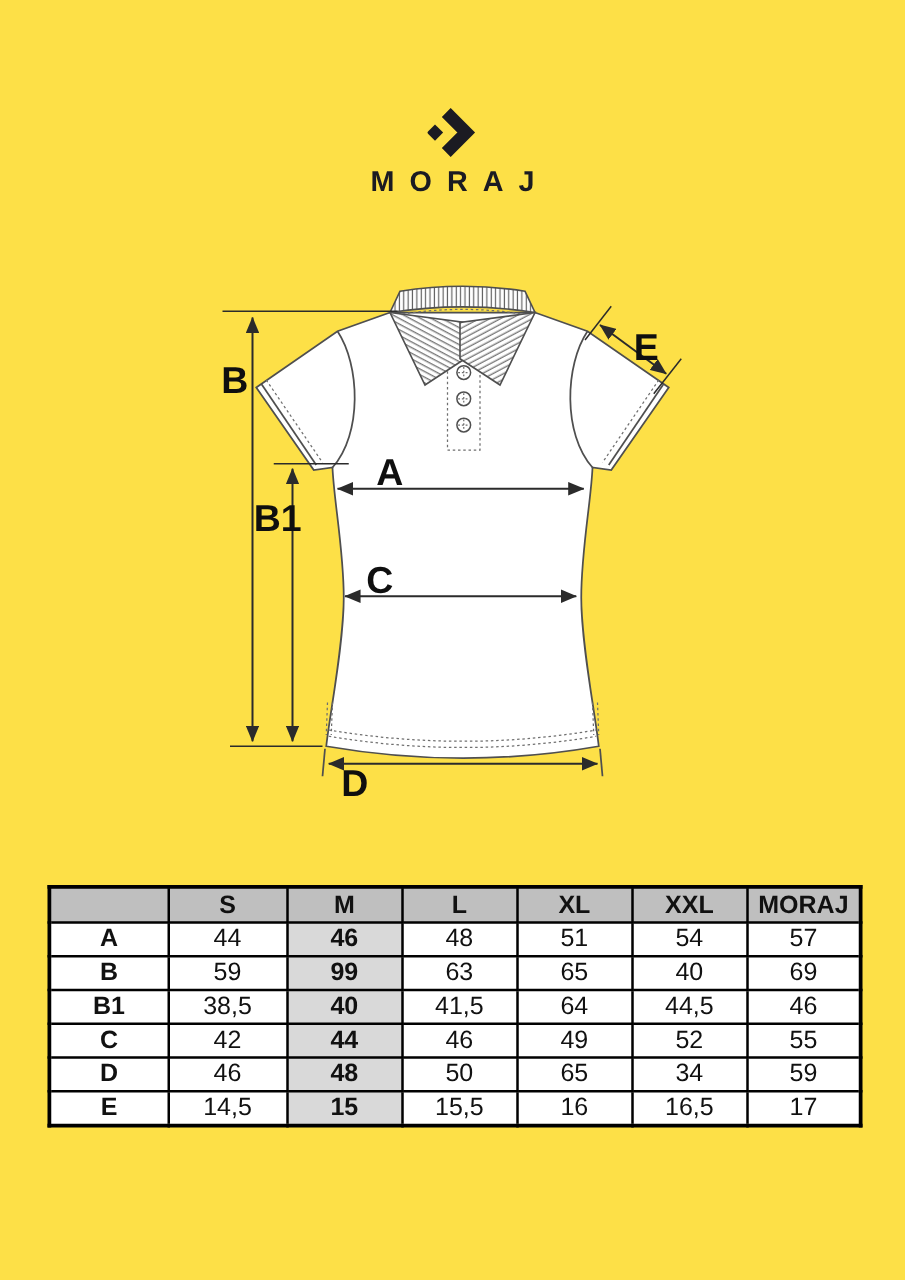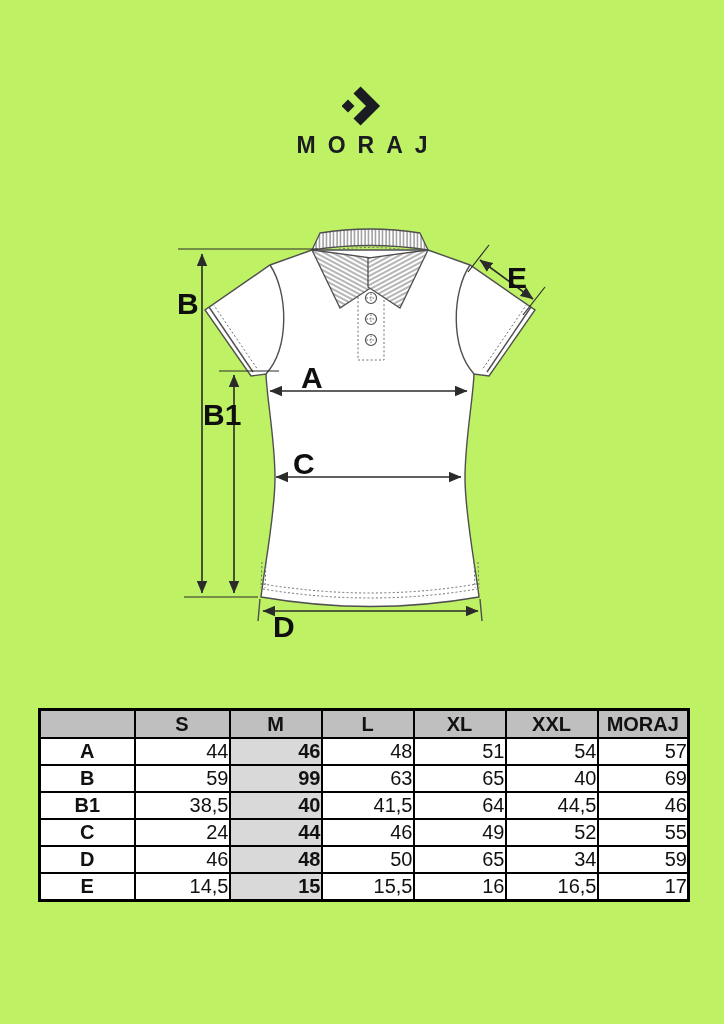--- a/index.html
+++ b/index.html
@@ -1,17 +1,17 @@
 <!DOCTYPE html>
 <html style="--header-bg: #bfbfbf; --highlight-bg: #d9d9d9; --outline: #4f4f4f; --arrow: #2b2b2b; --logo: #1b1b22;"><head>
 <meta charset="utf-8">
 <style>
   html,body{margin:0;padding:0;background:#fff;}
   .page{
-    position:relative;width:724px;height:1024px;background:#bef264;overflow:hidden;
+    position:relative;width:724px;height:1024px;background:#fde047;overflow:hidden;
     font-family:"Liberation Sans", sans-serif;
   }
   
   .logo-icon{position:absolute;top:84px;left:50%;transform:translateX(-50%);}
   .brand-name{
     position:absolute;top:132px;left:0;width:100%;box-sizing:border-box;
     text-align:center;padding-left:12px;
     font-size:23px;font-weight:bold;letter-spacing:12px;color:var(--logo,#1b1b22);
   }
   
@@ -27,21 +27,21 @@
     position:absolute;left:38px;top:708px;
     border-collapse:collapse;table-layout:fixed;
     border:3px solid #000;font-size:20px;color:#111;
   }
   .size-table th,.size-table td{
     border:2px solid #000;text-align:center;vertical-align:middle;
     padding:0;height:25px;line-height:25px;
   }
   .size-table thead th{background:var(--header-bg,#bfbfbf);font-weight:bold;height:26px;}
   .size-table tbody th{font-weight:bold;background:#fff;}
-  .size-table td{font-weight:normal;background:#fff;text-align:right;}
+  .size-table td{font-weight:normal;background:#fff;}
   .size-table td.hl{background:var(--highlight-bg,#d9d9d9);font-weight:bold;}
 </style>
 </head>
 <body>
 
 <div class="page">
 
   <div class="logo-icon">
     <svg width="40" height="44" viewBox="0 0 40 44" aria-hidden="true">
       <polygon points="6,15.5 12.5,22 6,28.5 -0.5,22" fill="#1b1b22"></polygon>
@@ -188,21 +188,21 @@
         <th>B1</th>
         <td>38,5</td>
         <td class="hl">40</td>
         <td>41,5</td>
         <td>64</td>
         <td>44,5</td>
         <td>46</td>
       </tr>
       <tr>
         <th>C</th>
-        <td>24</td>
+        <td>42</td>
         <td class="hl">44</td>
         <td>46</td>
         <td>49</td>
         <td>52</td>
         <td>55</td>
       </tr>
       <tr>
         <th>D</th>
         <td>46</td>
         <td class="hl">48</td>

